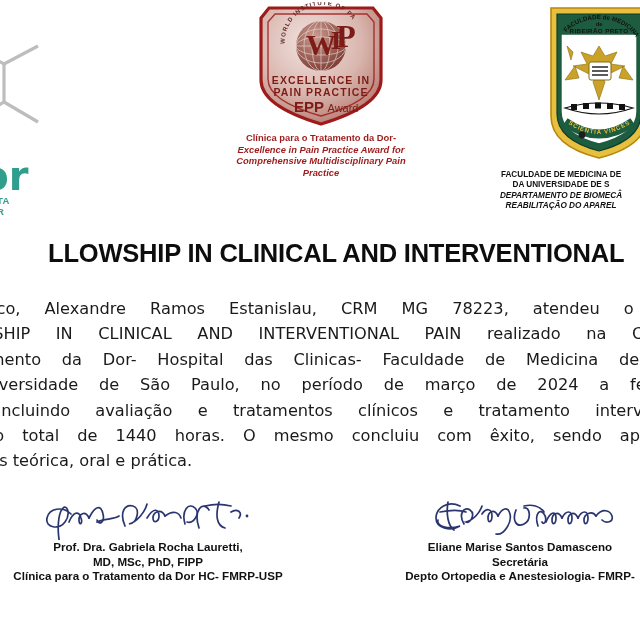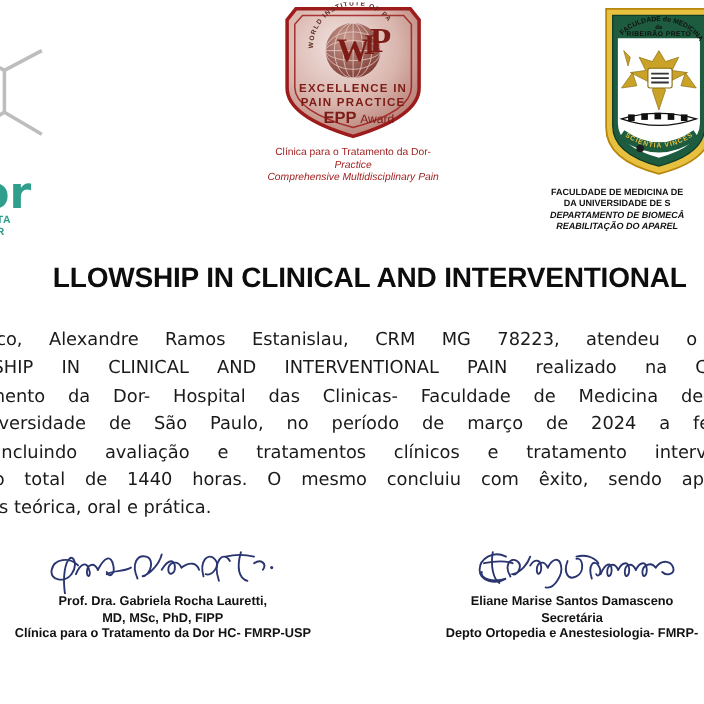--- a/index.html
+++ b/index.html
@@ -31,21 +31,21 @@
   .logo-left .sub2{
     position:absolute;left:26px;top:200px;
     font-size:9.5px;font-weight:700;color:#2f9e8c;letter-spacing:.4px;white-space:nowrap;
   }
 
   
   .logo-center{position:absolute;left:243px;top:2px;width:156px;height:126px;}
   .logo-center svg{display:block;}
   .center-caption{
     position:absolute;left:215px;top:132px;width:212px;
-    text-align:center;color:#9e1b1b;font-size:9.4px;font-weight:400;line-height:11.6px;
+    text-align:center;color:#9e1b1b;font-size:9.4px;font-weight:700;line-height:11.6px;
   }
   .center-caption .ital{font-style:italic;}
 
   
   .logo-right{position:absolute;left:545px;top:4px;width:108px;height:158px;}
   .right-caption{
     position:absolute;left:466px;top:170px;width:190px;
     text-align:center;color:#111;font-size:8.2px;font-weight:700;line-height:10.4px;
     white-space:nowrap;
   }
@@ -138,22 +138,23 @@
         </text>
         <text x="78" y="82" text-anchor="middle" font-family="Liberation Sans, sans-serif" font-size="10.5" font-weight="700" fill="#7d1c16" letter-spacing="1.1">EXCELLENCE IN</text>
         <text x="78" y="94" text-anchor="middle" font-family="Liberation Sans, sans-serif" font-size="10.5" font-weight="700" fill="#7d1c16" letter-spacing="1.1">PAIN PRACTICE</text>
         <text x="66" y="110" text-anchor="middle" font-family="Liberation Sans, sans-serif" font-size="15" font-weight="700" fill="#7d1c16">EPP</text>
         <text x="100" y="110" text-anchor="middle" font-family="Liberation Sans, sans-serif" font-size="11" fill="#7d1c16">Award</text>
       </svg>
     </div>
 
     <div class="center-caption">
       <div>Clínica para o Tratamento da Dor-</div>
+      <div class="ital">Excellence in Pain Practice Award for</div>
+      <div class="ital">Comprehensive Multidisciplinary Pain</div>
       <div class="ital">Practice</div>
-      <div class="ital">Comprehensive Multidisciplinary Pain</div>
     </div>
 
     <div class="logo-right">
       <svg width="108" height="158" viewBox="0 0 108 158">
         <path d="M6 4 H102 V112 Q102 142 54 154 Q6 142 6 112 Z" fill="#e8c040" stroke="#b8860b" stroke-width="1.6"></path>
         <path d="M12 10 H96 V110 Q96 136 54 147 Q12 136 12 110 Z" fill="#1d5c3f" stroke="#0f3d28" stroke-width="1.2"></path>
         <path d="M16 30 H92 V108 Q92 130 54 140 Q16 130 16 108 Z" fill="#ffffff" stroke="#1d5c3f" stroke-width="1.4"></path>
         <path id="sealarc" d="M18 32 A40 30 0 0 1 90 32" fill="none"></path>
         <text font-family="Liberation Sans, sans-serif" font-size="6.2" font-weight="700" fill="#111">
           <textPath href="#sealarc" startOffset="6%">FACULDADE de MEDICINA</textPath>

